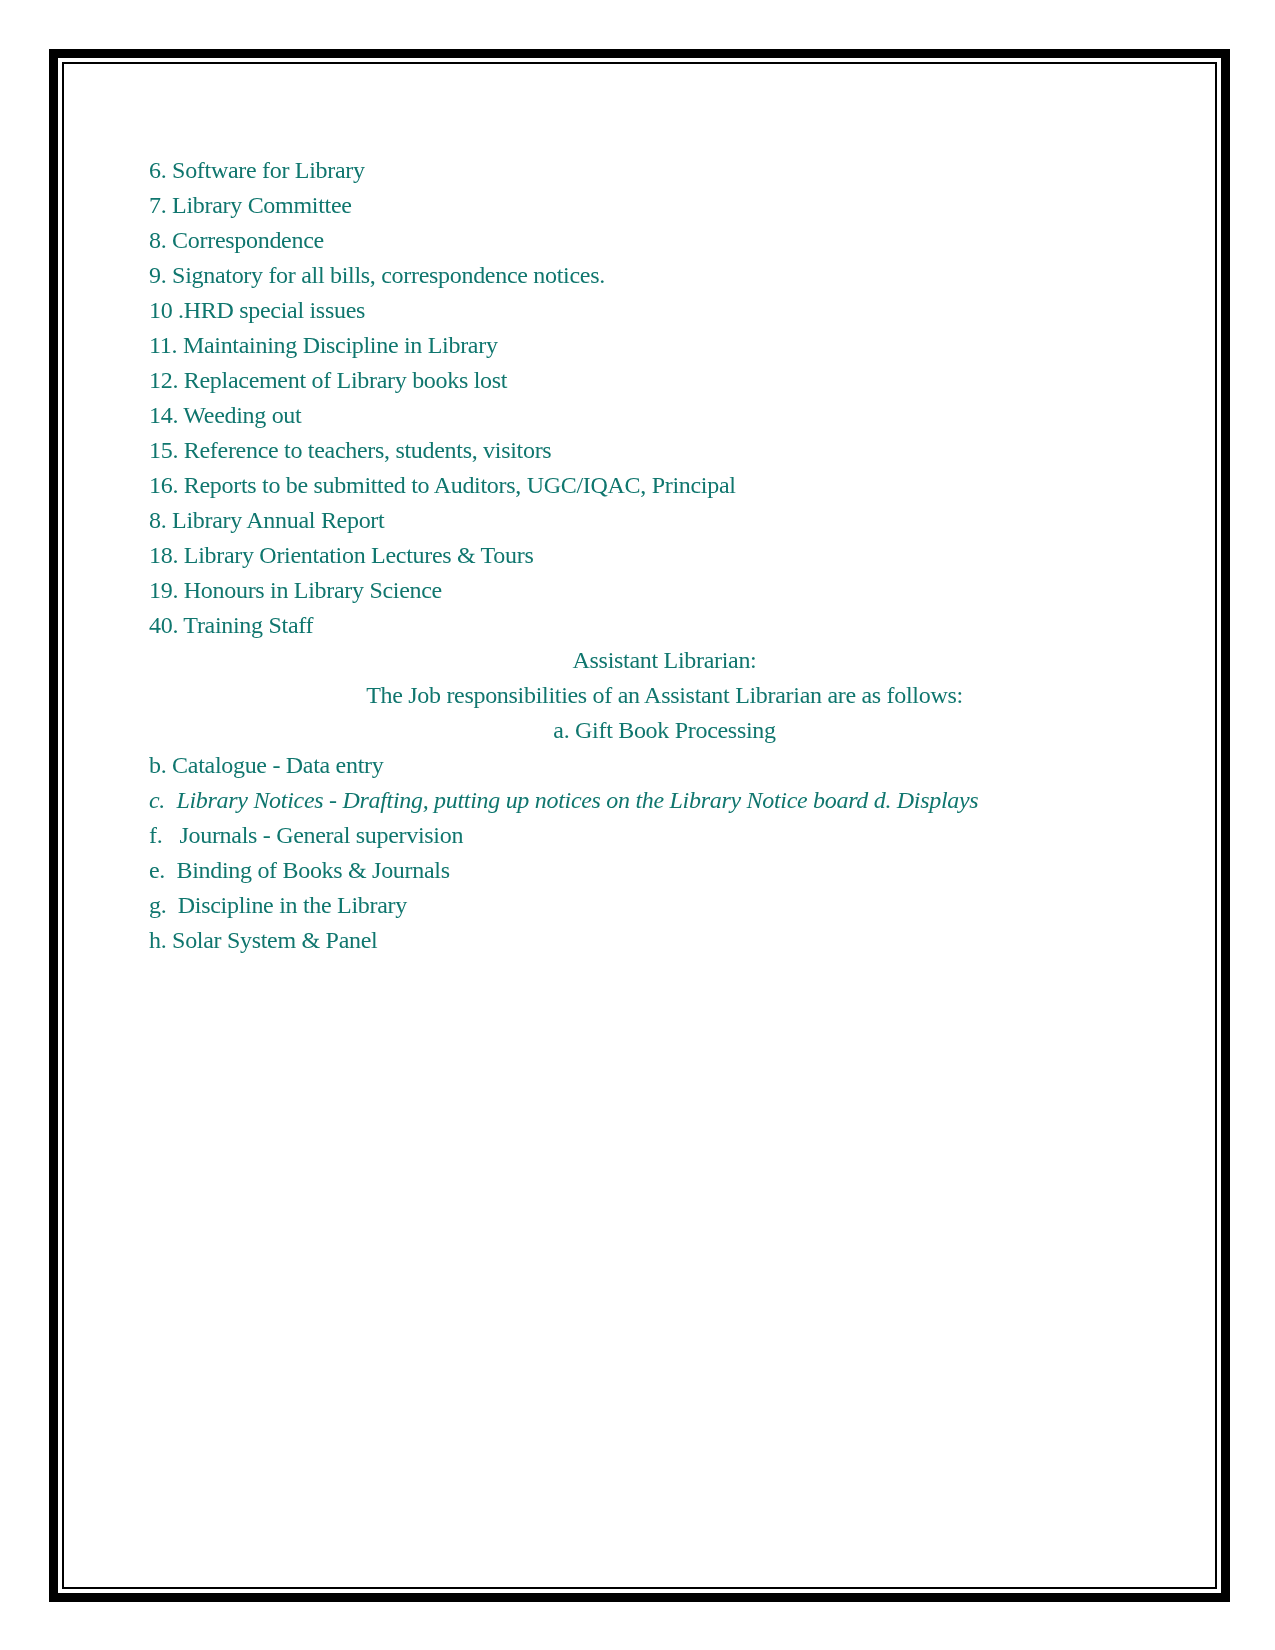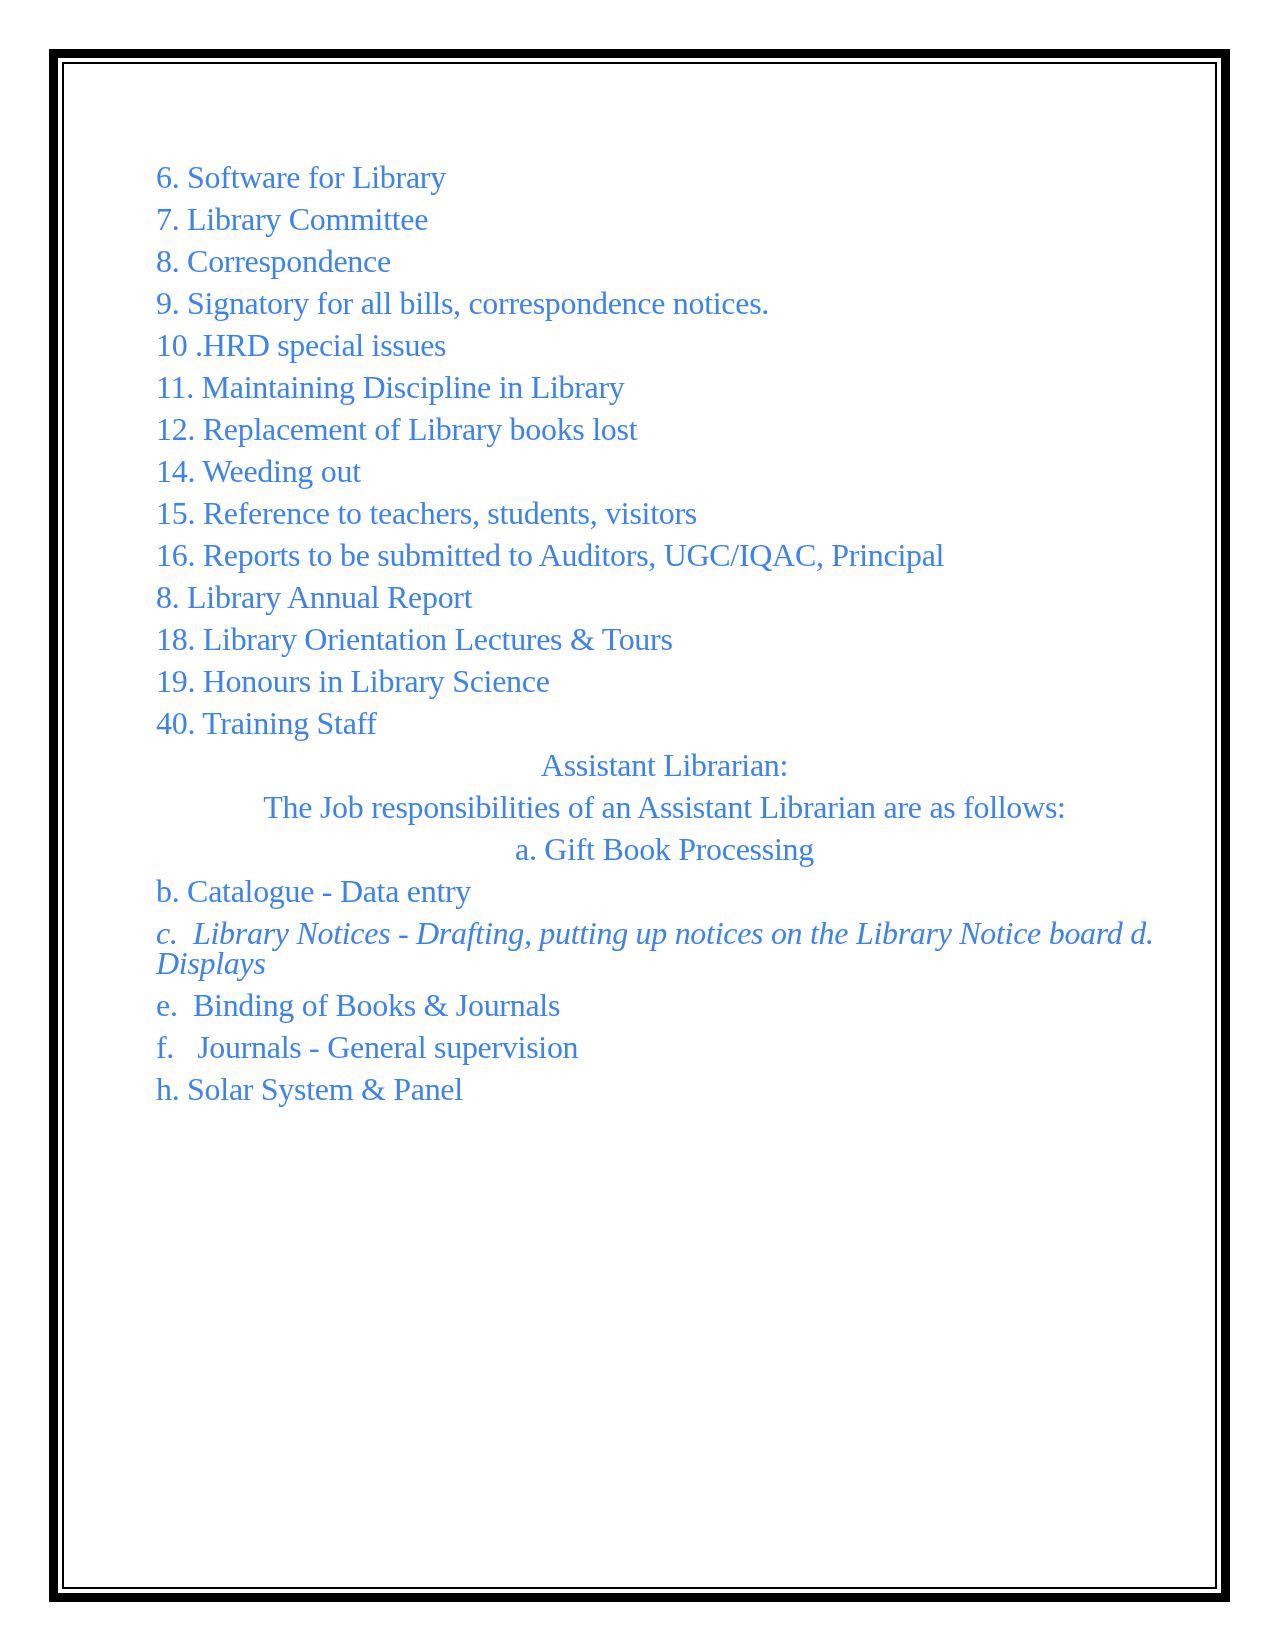--- a/index.html
+++ b/index.html
@@ -29,25 +29,25 @@
     width: 100%;
     height: 100%;
     box-sizing: border-box;
     border: 2px solid #000000;
     overflow: hidden;
   }
   .content {
     padding: 86px 30px 0 80px;
   }
   p.para {
-    margin: 12px;
-    font-size: 32px;
+    margin: 5px;
+    font-size: 24px;
     line-height: 30px;
     letter-spacing: -0.3px;
-    color: #3b82f6;
+    color: #0f766e;
     white-space: pre-wrap;
   }
   .g-item  { margin-bottom: 23.5px; }
   .g-wide  { margin-bottom: 46.5px; text-align: center; }
   .g-none  { margin-bottom: 0; }
   .g-xwide { margin-bottom: 59px; font-style: italic; }
 </style>
 </head>
 <body>
 
@@ -70,20 +70,21 @@
         <p class="para g-item">18. Library Orientation Lectures &amp; Tours</p>
         <p class="para g-item">19. Honours in Library Science</p>
         <p class="para g-item">40. Training Staff</p>
 
         <p class="para g-wide">Assistant Librarian:</p>
         <p class="para g-wide">The Job responsibilities of an Assistant Librarian are as follows:</p>
 
         <p class="para g-wide">a. Gift Book Processing</p>
         <p class="para g-none">b. Catalogue - Data entry</p>
         <p class="para g-xwide">c.  Library Notices - Drafting, putting up notices on the Library Notice board d. Displays</p>
+        <p class="para g-item">f.   Journals - General supervision</p>
         <p class="para g-item">e.  Binding of Books &amp; Journals</p>
-        <p class="para g-item">f.   Journals - General supervision</p>
+        <p class="para g-item">g.  Discipline in the Library</p>
         <p class="para g-none">h. Solar System &amp; Panel</p>
 
       </div>
     </div>
   </div>
 </div>
 
 </body></html>

